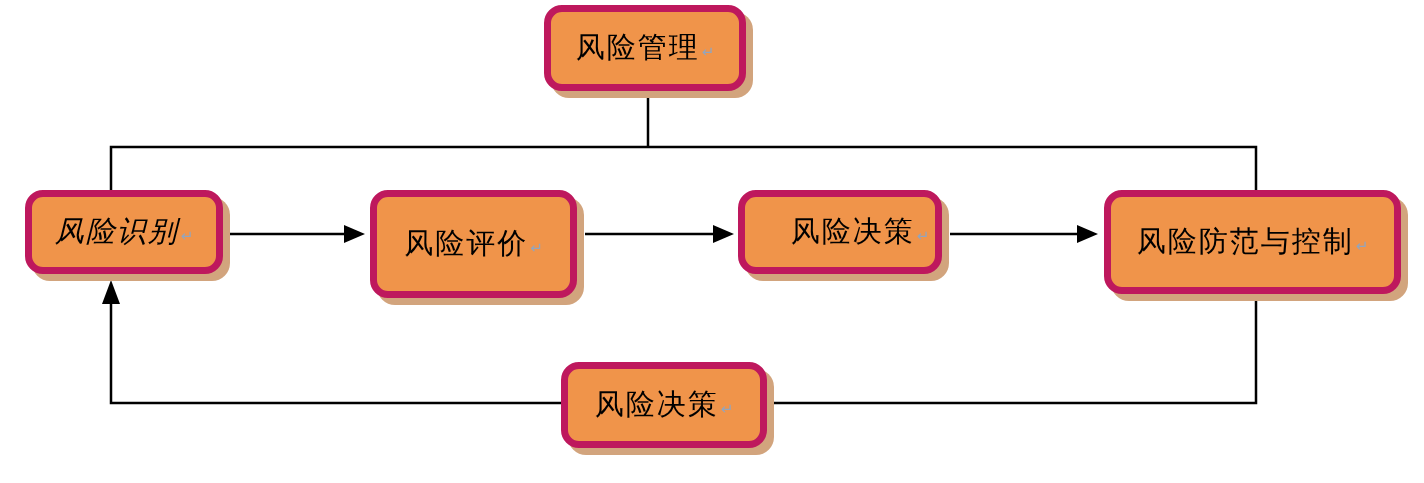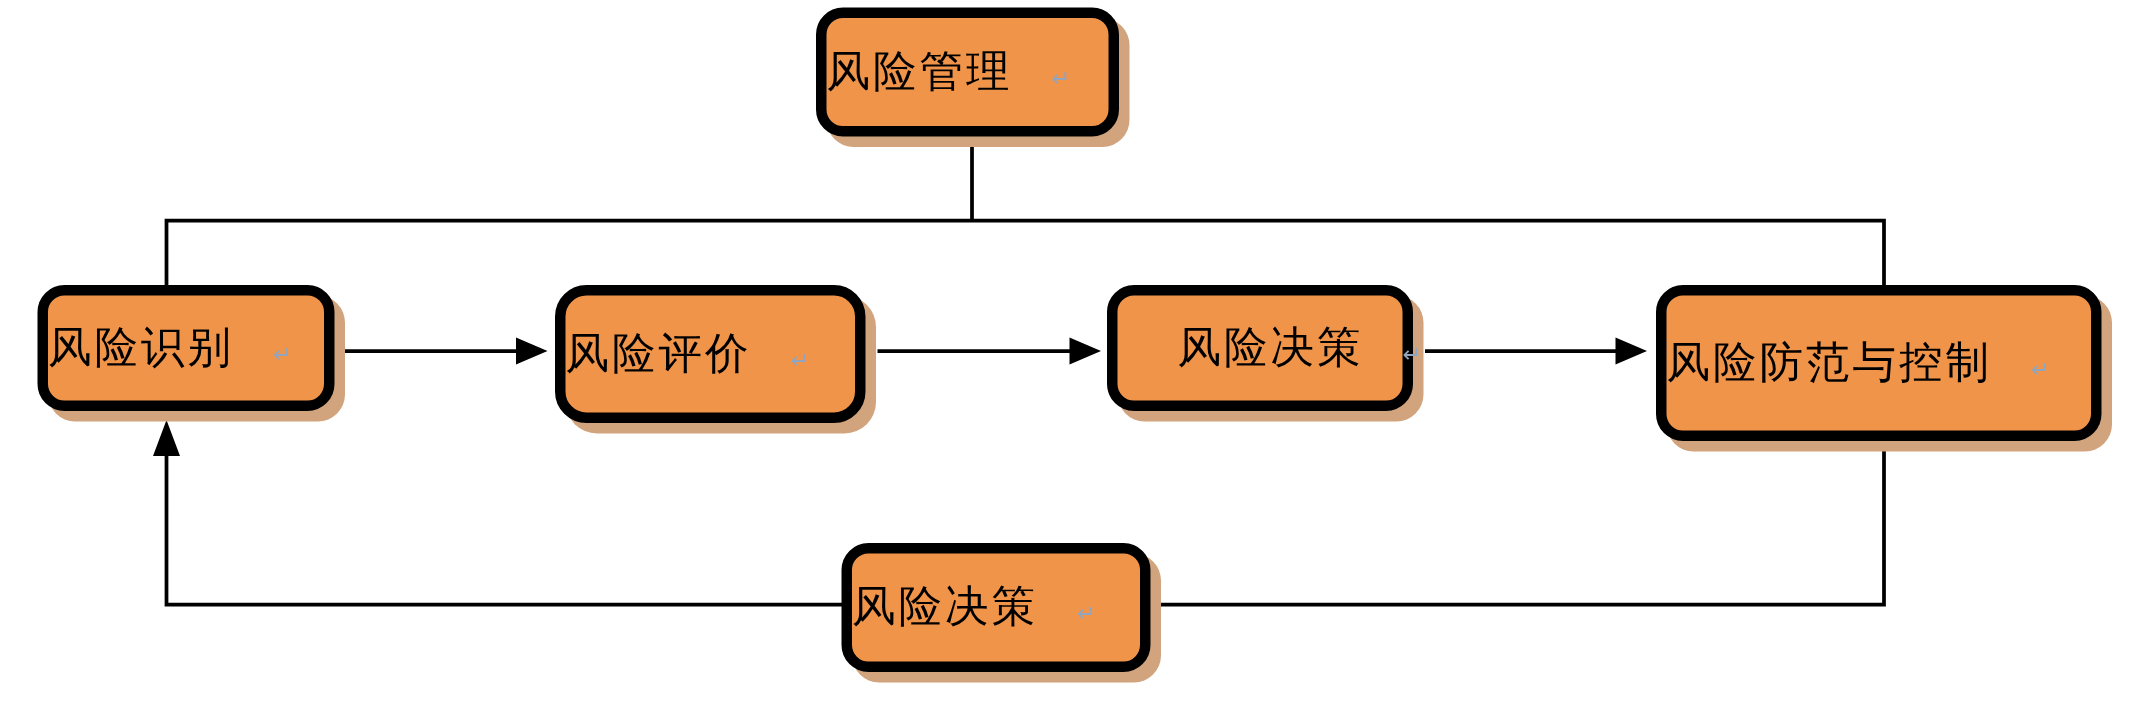--- a/index.html
+++ b/index.html
@@ -18,44 +18,43 @@
   .connectors {
     position: absolute;
     left: 0; top: 0;
     width: 1424px; height: 483px;
     z-index: 0;
   }
   .node {
     position: absolute;
     box-sizing: border-box;
     background: #F0944A;
-    border: 7px solid #000000;
+    border: 7px solid #be185d;
     border-radius: 18px;
     box-shadow: 7px 7px 0 0 #D2A47D;
     display: flex;
     align-items: center;
-    justify-content: flex-start;
+    justify-content: center;
     z-index: 1;
     color: #000000;
     font-size: 29px;
     letter-spacing: 2px;
     white-space: nowrap;
-    gap: 24px;
   }
   .pmark {
     font-family: "DejaVu Sans", sans-serif;
     font-size: 15px;
     color: #92A5BE;
     letter-spacing: 0;
     margin-left: 2px;
     transform: translateY(4px);
   }
   .n-top        { left: 544px;  top: 5px;   width: 202px; height: 86px; }
-  .n-identify   { left: 25px;   top: 190px; width: 198px; height: 84px; }
-  .n-evaluate   { left: 370px;  top: 190px; width: 207px; height: 92px; border-radius: 21px; }
+  .n-identify   { left: 25px;   top: 190px; width: 198px; height: 84px; font-style: italic; }
+  .n-evaluate   { left: 370px;  top: 190px; width: 207px; height: 108px; }
   .n-decide     { left: 738px;  top: 190px; width: 204px; height: 84px; padding-left: 40px; }
   .n-prevent    { left: 1104px; top: 190px; width: 297px; height: 104px; }
   .n-feedback   { left: 561px;  top: 362px; width: 206px; height: 86px; }
 </style>
 </head>
 <body>
 
 <div class="canvas">
 
   <svg class="connectors" viewBox="0 0 1424 483" xmlns="http://www.w3.org/2000/svg">

